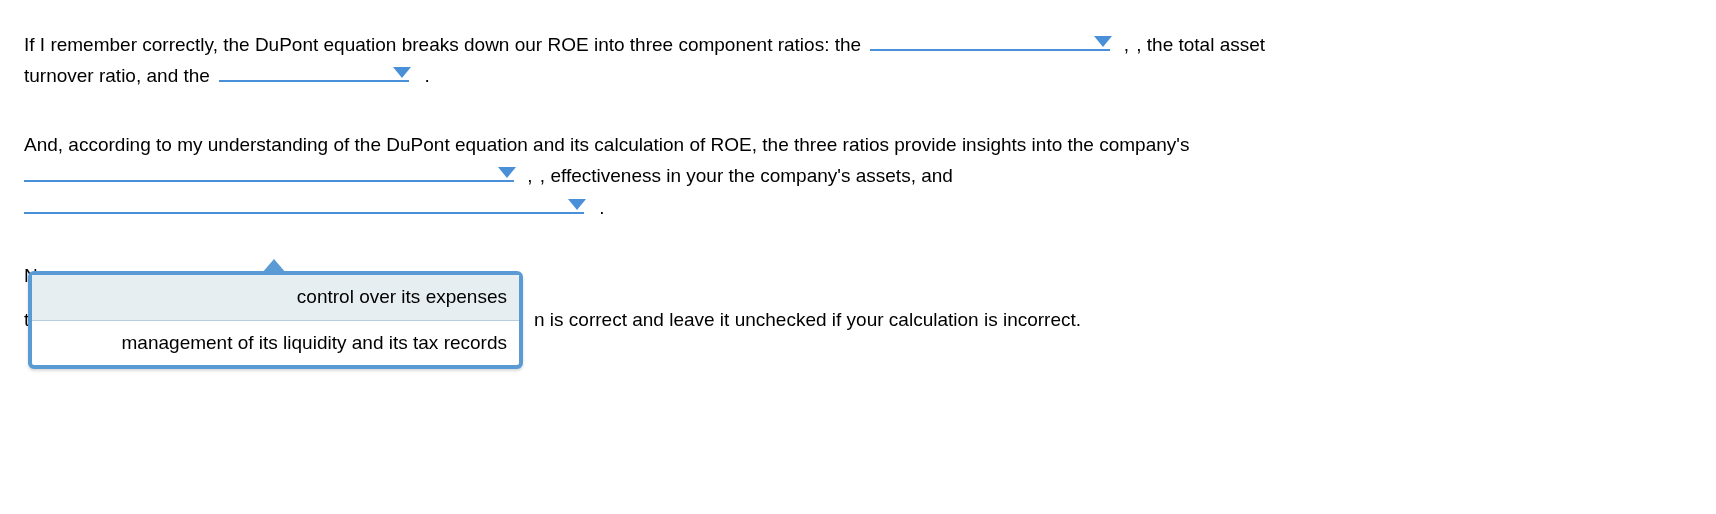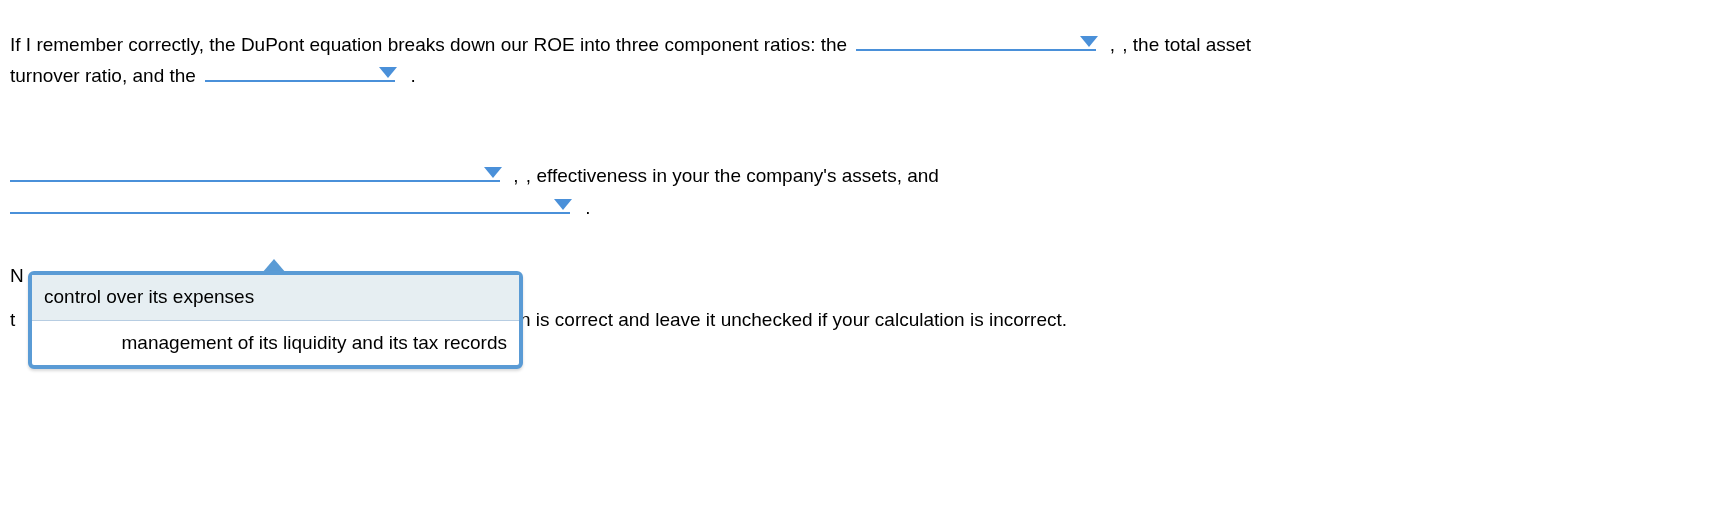--- a/index.html
+++ b/index.html
@@ -9,21 +9,21 @@
     font-family: Verdana, Geneva, sans-serif;
     font-size: 19px;
     color: #000;
     line-height: 1.5;
   }
   .page {
     position: relative;
     width: 1716px;
     min-height: 514px;
     box-sizing: border-box;
-    padding: 28px 22px 10px 10px;
+    padding: 28px 22px 10px 24px;
   }
   .para {
     margin-bottom: 26px;
   }
   .flow {
     display: inline;
   }
   .blank {
     display: inline-block;
     vertical-align: baseline;
@@ -54,21 +54,21 @@
     position: absolute;
     border: 4px solid #5a9bd5;
     border-radius: 6px;
     background: #fff;
     box-sizing: border-box;
     box-shadow: 0 2px 3px rgba(0,0,0,0.15);
     z-index: 10;
   }
   .dropdown .opt {
     padding: 8px 12px;
-    text-align: left;
+    text-align: right;
     font-size: 19px;
     border-bottom: 1px solid #b7cde2;
     cursor: pointer;
   }
   .dropdown .opt:last-child {
     border-bottom: none;
     text-align: right;
   }
   .dropdown .opt.selected {
     background: #e6eef2;
@@ -101,20 +101,21 @@
     <span class="flow">, the total asset</span>
     <br>
     <span class="flow">turnover ratio, and the</span>
     <span class="blank" style="width:190px;">
       <span class="caret"></span>
     </span>
     <span class="period">.</span>
   </div>
 
   <div class="para" style="width:1670px; margin-top:40px;">
+    <span class="flow">And, according to my understanding of the DuPont equation and its calculation of ROE, the three ratios provide insights into the company's</span>
     <br>
     <span class="blank" style="width:490px; margin-left:0;">
       <span class="caret"></span>
     </span>
     <span class="comma">,</span>
     <span class="flow">, effectiveness in your the company's assets, and</span>
     <br>
     <span class="blank" style="width:560px; margin-left:0;">
       <span class="caret"></span>
     </span>

